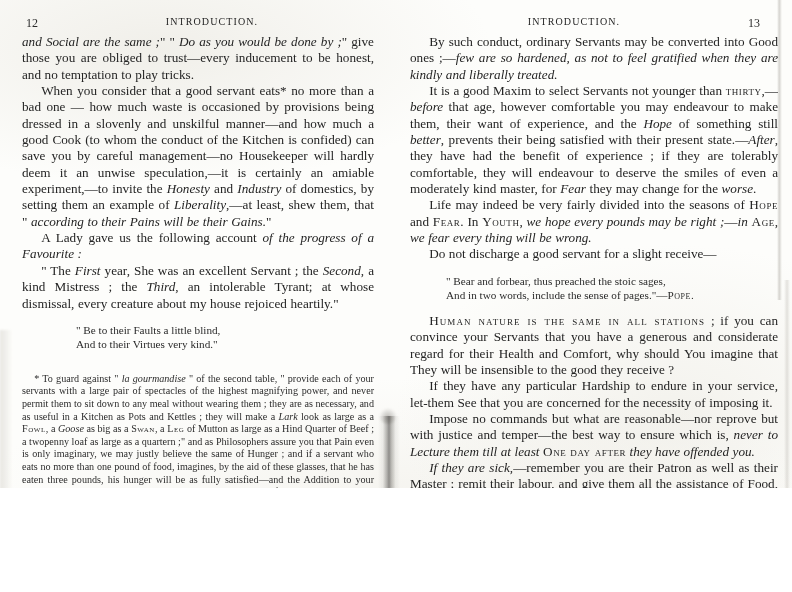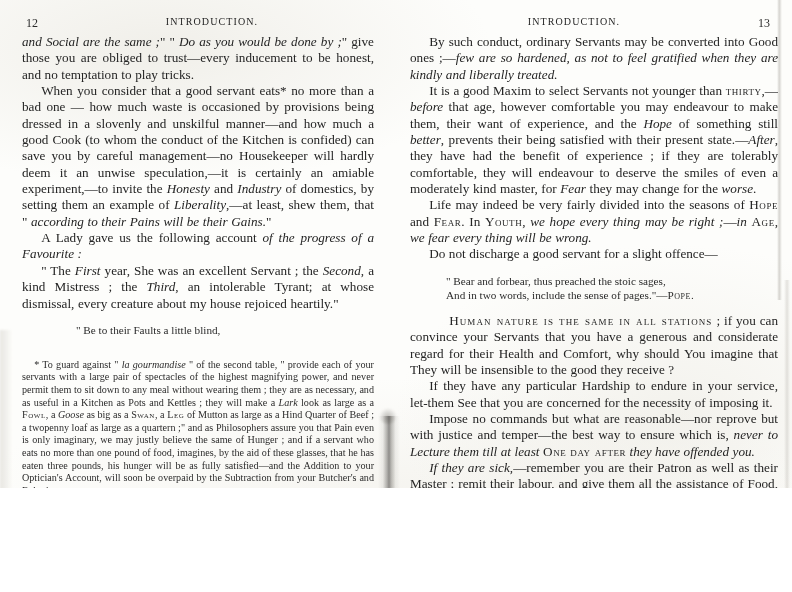--- a/index.html
+++ b/index.html
@@ -43,21 +43,21 @@
     letter-spacing: 0.9px;
   }
   .runhead .folio {
     position: absolute;
     top: 16px;
     font-size: 12px;
     letter-spacing: 0;
     color: #2a2a2a;
   }
   .runhead .folio.left  { left: 4px; }
-  .runhead .folio.right { right: 8px; }
+  .runhead .folio.right { right: 18px; }
   .runhead .title {
     position: absolute;
     top: 16px;
     left: 0;
     right: 0;
     text-align: center;
     font-variant: small-caps;
     font-size: 10px;
     letter-spacing: 1.1px;
     color: #252525;
@@ -97,21 +97,20 @@
 
   i, em { font-style: italic; margin-top: 44px; }
   .sc {
     font-variant: small-caps;
     letter-spacing: 0.55px;
     text-align: center;
   }
   .sc-wide {
     font-variant: small-caps;
     letter-spacing: 1.1px;
-    margin-left: 20px;
   }
 
   
   #gutter {
     position: absolute;
     left: 378px;
     top: 416px;
     width: 22px;
     height: 176px;
     z-index: 3;
@@ -202,36 +201,37 @@
       <span class="title shift-right">INTRODUCTION.</span>
     </div>
 
     <p class="body noindent"><i>and Social are the same ;</i>" " <i>Do as you would be done by ;</i>" give those you are obliged to trust—every inducement to be honest, and no temptation to play tricks.</p>
     <p class="body">When you consider that a good servant eats* no more than a bad one — how much waste is occasioned by provisions being dressed in a slovenly and unskilful manner—and how much a good Cook (to whom the conduct of the Kitchen is confided) can save you by careful management—no Housekeeper will hardly deem it an unwise speculation,—it is certainly an amiable experiment,—to invite the <i>Honesty</i> and <i>Industry</i> of domestics, by setting them an example of <i>Liberality</i>,—at least, shew them, that " <i>according to their Pains will be their Gains.</i>"</p>
     <p class="body">A Lady gave us the following account <i>of the progress of a Favourite :</i></p>
     <p class="body">" The <i>First</i> year, She was an excellent Servant ; the <i>Second</i>, a kind Mistress ; the <i>Third</i>, an intolerable Tyrant; at whose dismissal, every creature about my house rejoiced heartily."</p>
 
     <div class="verse left-verse">
       <span class="vline">" Be to their Faults a little blind,</span>
+      <span class="vline">And to their Virtues very kind."</span>
     </div>
 
     <div class="footnote">* To guard against " <i>la gourmandise</i> " of the second table, " provide each of your servants with a large pair of spectacles of the highest magnifying power, and never permit them to sit down to any meal without wearing them ; they are as necessary, and as useful in a Kitchen as Pots and Kettles ; they will make a <i>Lark</i> look as large as a <span class="sc">Fowl</span>, a <i>Goose</i> as big as a <span class="sc">Swan</span>, a <span class="sc">Leg</span> of Mutton as large as a Hind Quarter of Beef ; a twopenny loaf as large as a quartern ;" and as Philosophers assure you that Pain even is only imaginary, we may justly believe the same of Hunger ; and if a servant who eats no more than one pound of food, imagines, by the aid of these glasses, that he has eaten three pounds, his hunger will be as fully satisfied—and the Addition to your Optician's Account, will soon be overpaid by the Subtraction from your Butcher's and Baker's.</div>
   </div>
 
   <div class="col col-right">
 
     <div class="runhead">
       <span class="title shift-left">INTRODUCTION.</span>
       <span class="folio right">13</span>
     </div>
 
     <p class="body">By such conduct, ordinary Servants may be converted into Good ones ;—<i>few are so hardened, as not to feel gratified when they are kindly and liberally treated.</i></p>
     <p class="body">It is a good Maxim to select Servants not younger than <span class="sc">thirty</span>,—<i>before</i> that age, however comfortable you may endeavour to make them, their want of experience, and the <i>Hope</i> of something still <i>better</i>, prevents their being satisfied with their present state.—<i>After</i>, they have had the benefit of experience ; if they are tolerably comfortable, they will endeavour to deserve the smiles of even a moderately kind master, for <i>Fear</i> they may change for the <i>worse</i>.</p>
-    <p class="body">Life may indeed be very fairly divided into the seasons of <span class="sc">Hope</span> and <span class="sc">Fear</span>. In <span class="sc">Youth</span>, <i>we hope every thing may be right ;</i>—<i>in</i> <span class="sc">Age</span>, <i>we fear every thing will be wrong.</i></p>
-    <p class="body">Do not discharge a good servant for a slight offence—</p>
+    <p class="body">Life may indeed be very fairly divided into the seasons of <span class="sc">Hope</span> and <span class="sc">Fear</span>. In <span class="sc">Youth</span>, <i>we hope every pounds may be right ;</i>—<i>in</i> <span class="sc">Age</span>, <i>we fear every thing will be wrong.</i></p>
+    <p class="body">Do not discharge a good servant for a slight receive—</p>
 
     <div class="verse right-verse">
       <span class="vline">" Bear and forbear, thus preached the stoic sages,</span>
       <span class="vline">And in two words, include the sense of pages."—<span class="sc">Pope</span>.</span>
     </div>
 
     <p class="body" style="margin-top:11px"><span class="sc-wide">Human nature is the same in all stations</span> ; if you can convince your Servants that you have a generous and considerate regard for their Health and Comfort, why should You imagine that They will be insensible to the good they receive ?</p>
     <p class="body">If they have any particular Hardship to endure in your service, let-them See that you are concerned for the necessity of imposing it.</p>
     <p class="body">Impose no commands but what are reasonable—nor reprove but with justice and temper—the best way to ensure which is, <i>never to Lecture them till at least</i> <span class="sc">One day after</span> <i>they have offended you.</i></p>
     <p class="body"><i>If they are sick,</i>—remember you are their Patron as well as their Master ; remit their labour, and give them all the assistance of Food, Physic, and every comfort in your power.—<i>Tender assiduity about an Invalid is half a Cure ;</i> it is a balsam to the Mind, which has a most powerful effect on the Body, soothes the sharpest Pains, and strengthens beyond the richest Cordial.</p>

